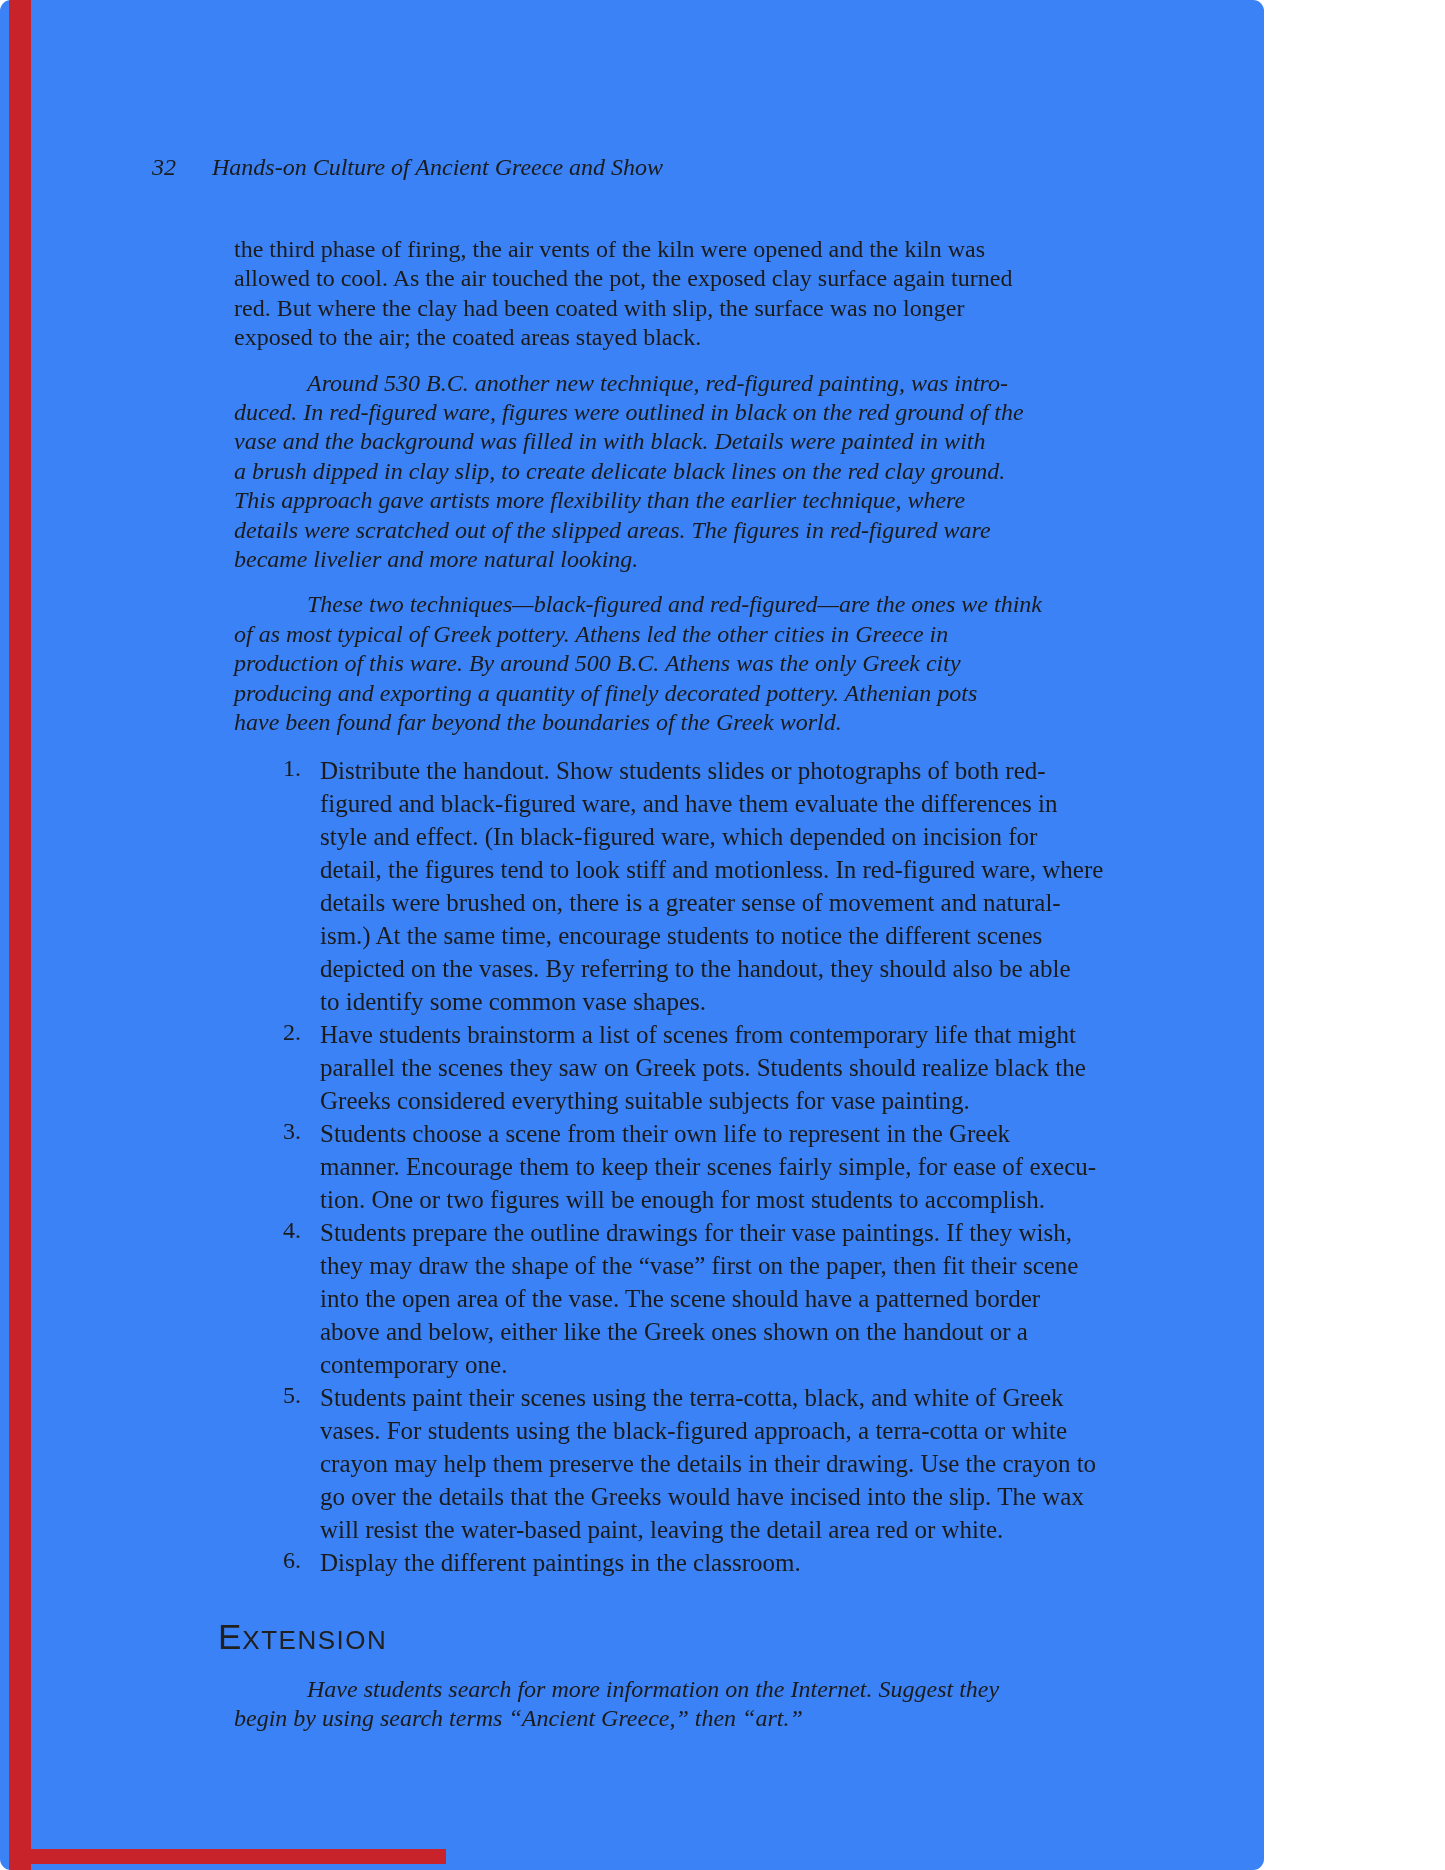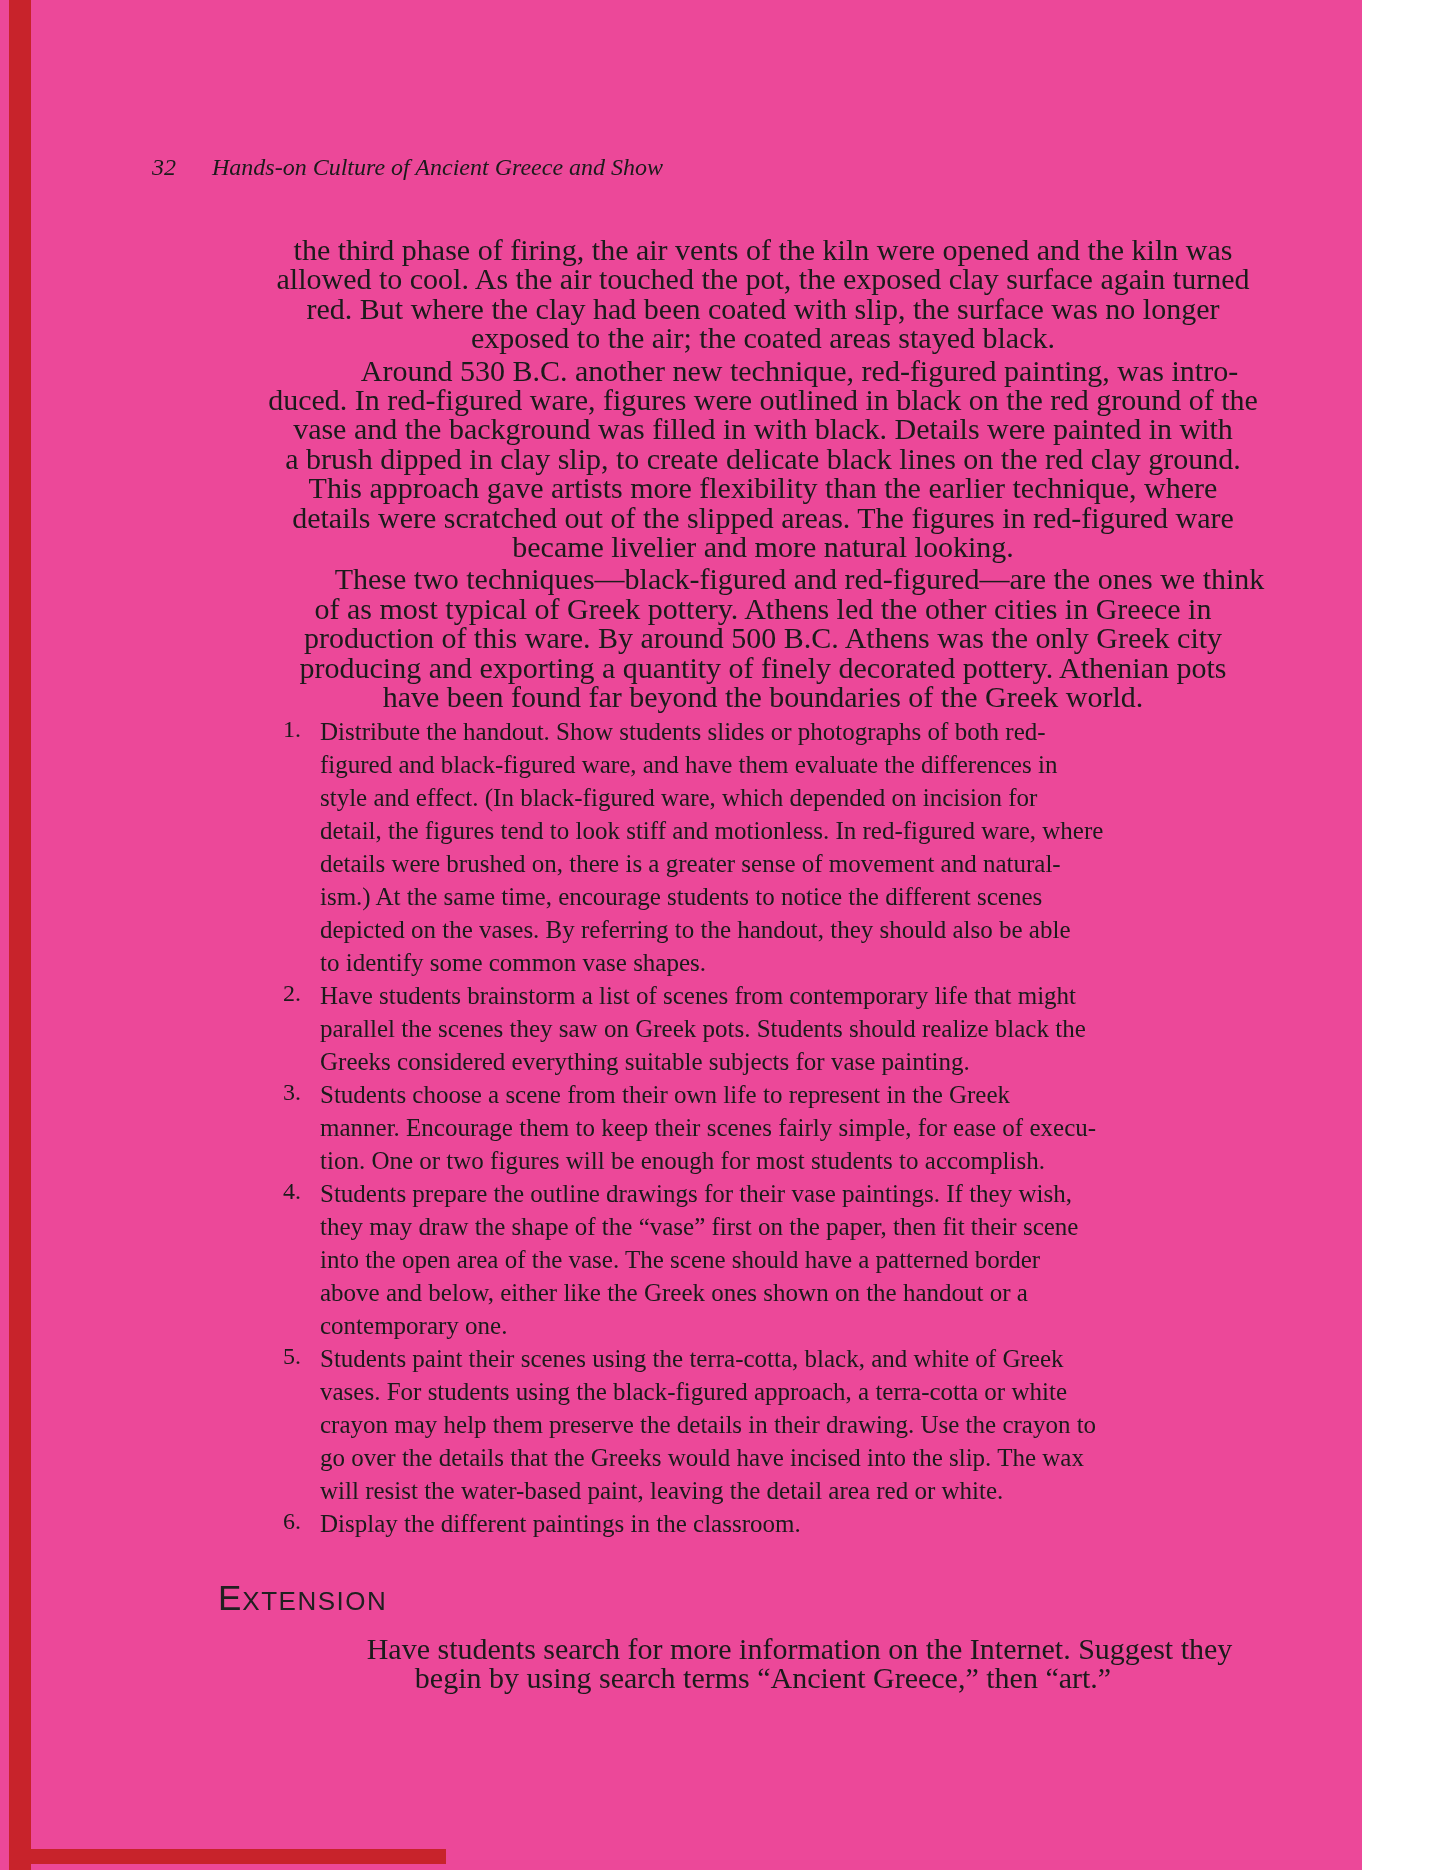--- a/index.html
+++ b/index.html
@@ -1,49 +1,50 @@
 <!DOCTYPE html>
 <html style="--stripe: #c8232b;"><head>
 <meta charset="utf-8">
 <style>
   :root { --stripe: #c8232b; --ink: #1b1b1b; }
   html,body{margin:0;padding:0;background:#ffffff;}
   .page{
     position:relative;
-    width:1362px;height:1870px;
-    background:#ec4899;
+    width:1264px;height:1870px;
+    background:#3b82f6;
     overflow:hidden;
     font-family:"Liberation Serif", serif;
     color:var(--ink);
+    border-radius:11px;
   }
   .stripe-v{
     position:absolute;left:9px;top:0;width:22px;height:1870px;
     background:var(--stripe);
   }
   .stripe-h{
     position:absolute;left:9px;bottom:6px;width:437px;height:15px;
     background:var(--stripe);
   }
   .content{
     position:absolute;left:218px;top:152px;width:1090px;
   }
   .running-head{
     display:flex;align-items:baseline;
     margin:0 0 53px -66px;
     font-style:italic;
     font-size:24px;line-height:30px;
   }
   .running-head .pagenum{margin-right:36px;}
   .para{
-    margin:3px;
-    font-size:30px;line-height:29.4px;
+    margin:16px;
+    font-size:24px;line-height:29.4px;
     white-space:pre-line;
-    text-align:center;
+    text-align:left;
   }
-  .para.indent{text-indent:73px;}
+  .para.indent{text-indent:73px;font-style:italic;}
   .section-heading{
     font-family:"Liberation Sans", sans-serif;
     font-weight:400;
     margin:40px 0 14px 0;
     line-height:36px;
     color:#202020;
   }
   .section-heading.tight{}
   .section-heading .lead{font-size:35px;letter-spacing:1px;}
   .section-heading .rest{font-size:26px;letter-spacing:1.5px;}

